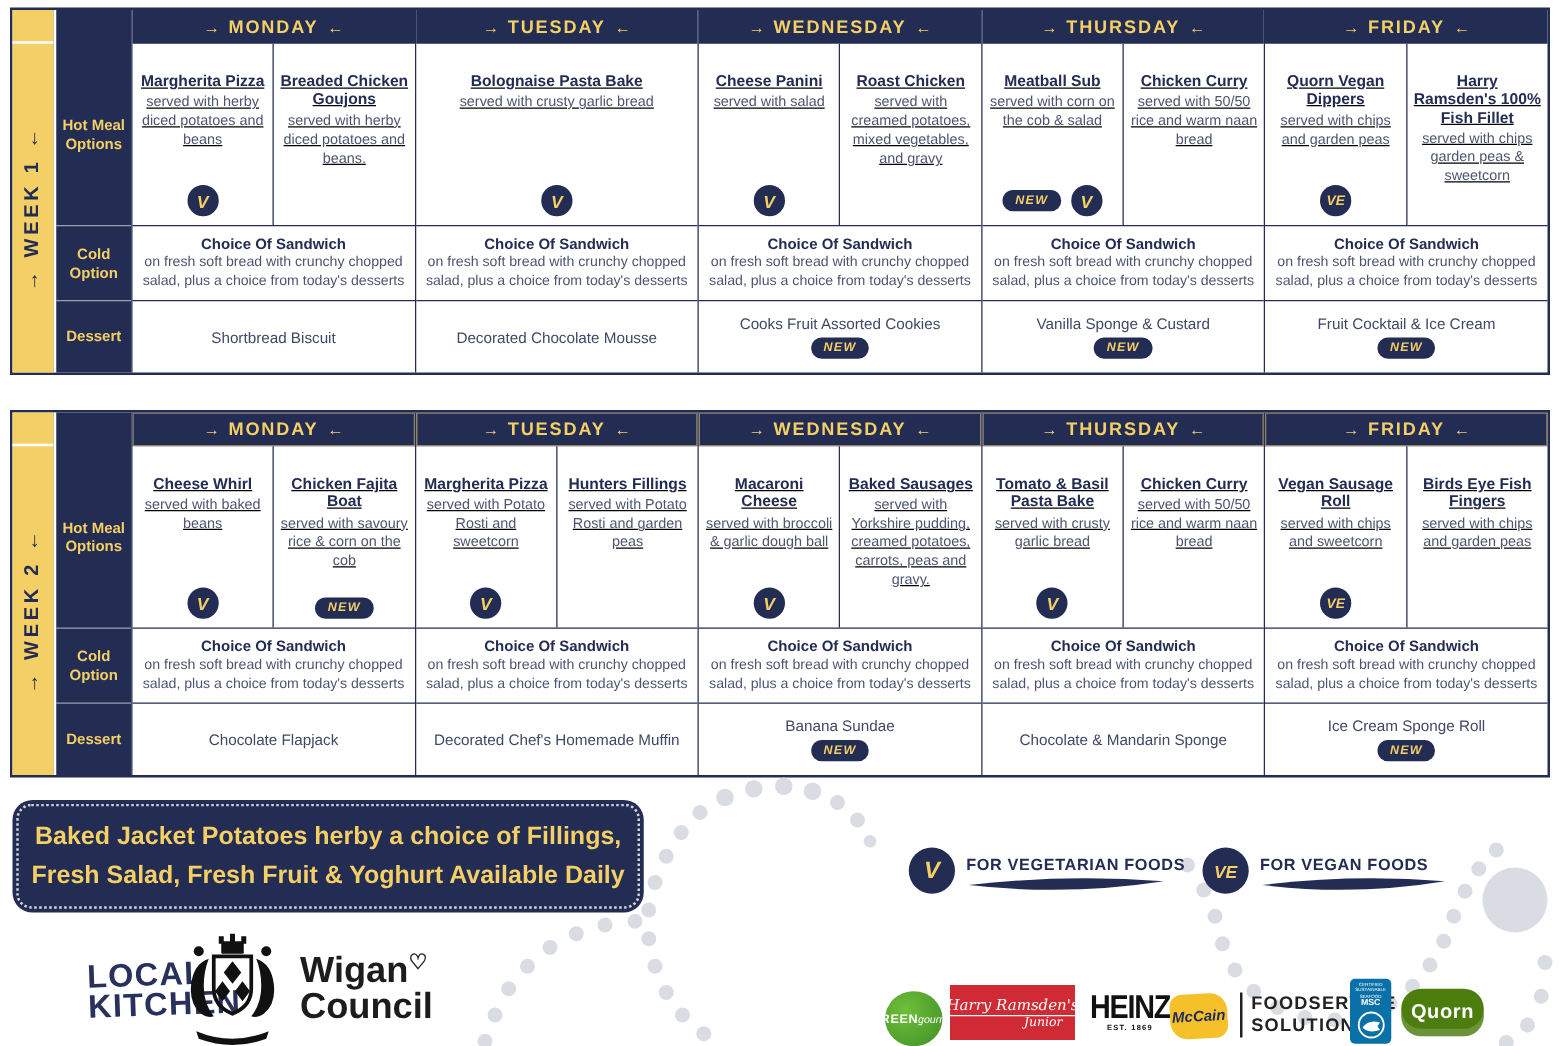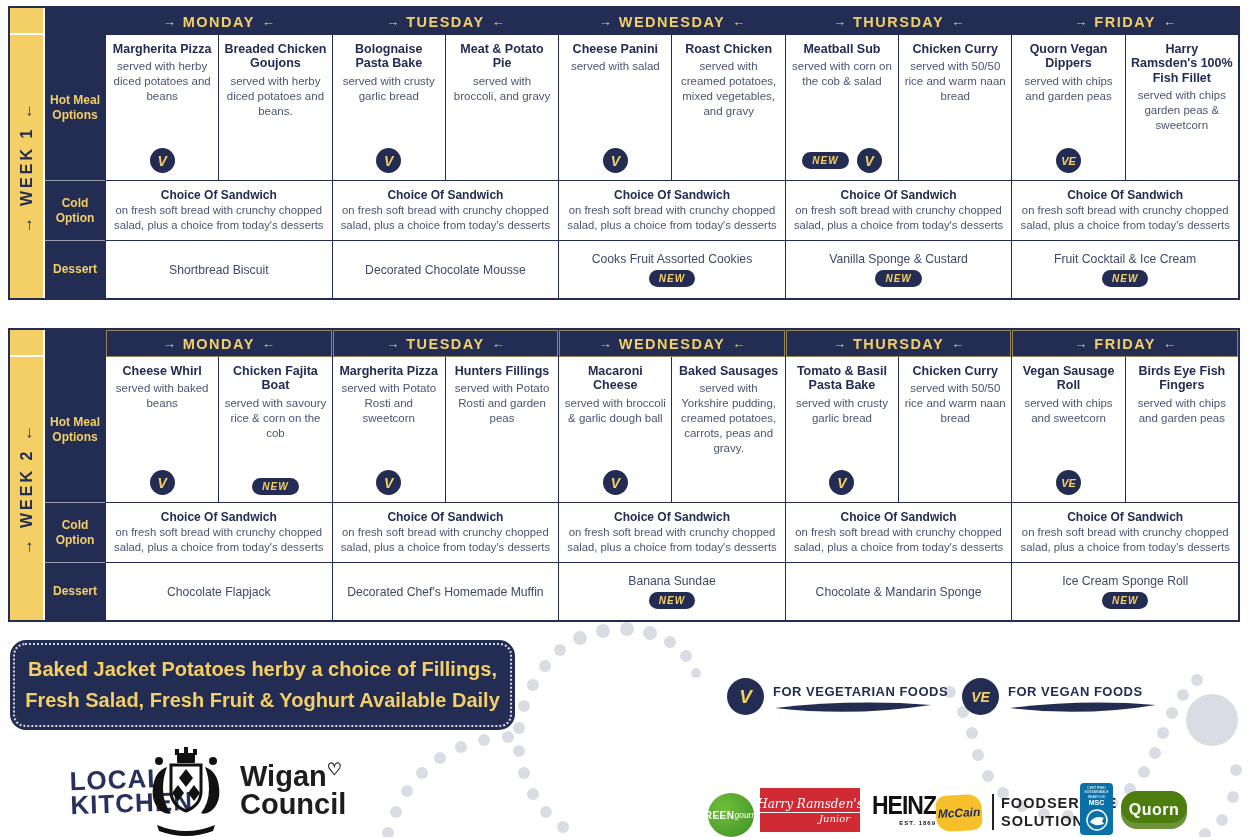--- a/index.html
+++ b/index.html
@@ -25,21 +25,21 @@
   .lcell.cold{height:60px;border-top:1px solid rgba(255,255,255,.55);}
   .lcell.des{flex:1;border-top:1px solid rgba(255,255,255,.55);}
 
   .days{flex:1;display:flex;}
   .day{flex:1;display:flex;flex-direction:column;border-left:1.5px solid #232c52;box-sizing:border-box;min-width:0;}
   .dhead{height:27px;background:#232c52;color:#f3cf66;display:flex;align-items:center;justify-content:center;
     gap:7px;font-weight:800;font-size:14.5px;letter-spacing:1.5px;}
   .wk2 .dhead{box-shadow:inset 0 0 0 1px rgba(243,207,102,.55);}
   .arr{font-size:13px;letter-spacing:0;}
   .meals{height:145px;display:flex;}
-  .meal{flex:1;position:relative;padding:7px 5px 34px;text-align:center;box-sizing:border-box;min-width:0;}
+  .meal{flex:1;position:relative;padding:23px 5px 34px;text-align:center;box-sizing:border-box;min-width:0;text-decoration:underline;}
   .meal+.meal{border-left:1.5px solid #232c52;}
   .mtitle{font-weight:700;font-size:12.5px;color:#232c52;line-height:1.15;}
   .mdesc{font-size:11.5px;color:#4b5570;line-height:1.3;margin-top:3px;}
   .mbadges{position:absolute;bottom:7px;left:0;right:0;display:flex;justify-content:center;align-items:center;gap:8px;}
 
   .bV,.bVE{width:25px;height:25px;border-radius:50%;background:#232c52;color:#f3cf66;
     display:inline-flex;align-items:center;justify-content:center;font-weight:800;font-style:italic;}
   .bV{font-size:14px;} .bVE{font-size:11px;}
   .bNEW{display:inline-block;background:#232c52;color:#f3cf66;font-weight:800;font-style:italic;
     font-size:10px;letter-spacing:1px;padding:3px 10px;border-radius:9px;}
@@ -76,21 +76,21 @@
   .gg{position:absolute;left:708px;top:793px;width:46px;height:44px;border-radius:50%;
     background:radial-gradient(circle at 35% 35%,#6fbf3a,#3f8f27);display:flex;flex-direction:row;
     align-items:center;justify-content:center;color:#fff;}
   .gg .g1{font-weight:800;font-size:10px;letter-spacing:.5px;}
   .gg .g2{font-style:italic;font-size:8.5px;margin-top:-1px;}
   .harry{position:absolute;left:760px;top:788px;width:100px;height:44px;background:#d02b35;color:#fff;
     display:flex;flex-direction:column;align-items:center;justify-content:center;}
   .harry .h1{font-family:"DejaVu Serif",serif;font-style:italic;font-size:12px;white-space:nowrap;
     border-bottom:1px solid #fff;padding-bottom:1px;}
   .harry .h2{font-family:"DejaVu Serif",serif;font-style:italic;font-size:10px;align-self:flex-end;margin-right:10px;}
-  .heinz{position:absolute;left:872px;top:792px;text-align:right;color:#111;}
+  .heinz{position:absolute;left:872px;top:792px;text-align:center;color:#111;}
   .heinz .z1{font-weight:800;font-size:23px;letter-spacing:-1px;transform:scaleY(1.15);}
   .heinz .z2{font-size:6px;font-weight:700;letter-spacing:1px;margin-top:1px;}
   .mccain{position:absolute;left:936px;top:795px;width:46px;height:36px;background:#f5c02a;
     border-radius:10px 14px 10px 14px;transform:rotate(-3deg);display:flex;align-items:center;justify-content:center;}
   .mccain span{color:#1d2a5e;font-weight:800;font-style:italic;font-size:12px;}
   .fss{position:absolute;left:992px;top:794px;border-left:2px solid #222;padding-left:7px;color:#222;
     font-weight:600;font-size:14.5px;letter-spacing:1px;line-height:1.25;}
   .msc{position:absolute;left:1080px;top:783px;width:33px;height:52px;background:#0a70a8;border-radius:4px;
     color:#fff;display:flex;flex-direction:column;align-items:center;padding-top:3px;box-sizing:border-box;}
   .msc .m1{font-size:3.6px;text-align:center;line-height:1.2;}
@@ -154,24 +154,20 @@
             <span>TUESDAY</span>
             <span class="arr">←</span>
           </div>
         <div class="meals">
           <div class="meal">
             <div class="mtitle">Bolognaise Pasta Bake</div>
             <div class="mdesc">served with crusty garlic bread</div>
             <div class="mbadges">
                 <span class="bV">V</span>
               </div>
-          </div>
-          <div class="meal">
-            <div class="mtitle">Meat &amp; Potato Pie</div>
-            <div class="mdesc">served with broccoli, and gravy</div>
           </div>
         </div>
         <div class="cold">
           <div class="ctitle">Choice Of Sandwich</div>
           <div class="cdesc">on fresh soft bread with crunchy chopped salad, plus a choice from today's desserts</div>
         </div>
         <div class="dessert">
             <span>Decorated Chocolate Mousse</span>
           </div>
       </div>

